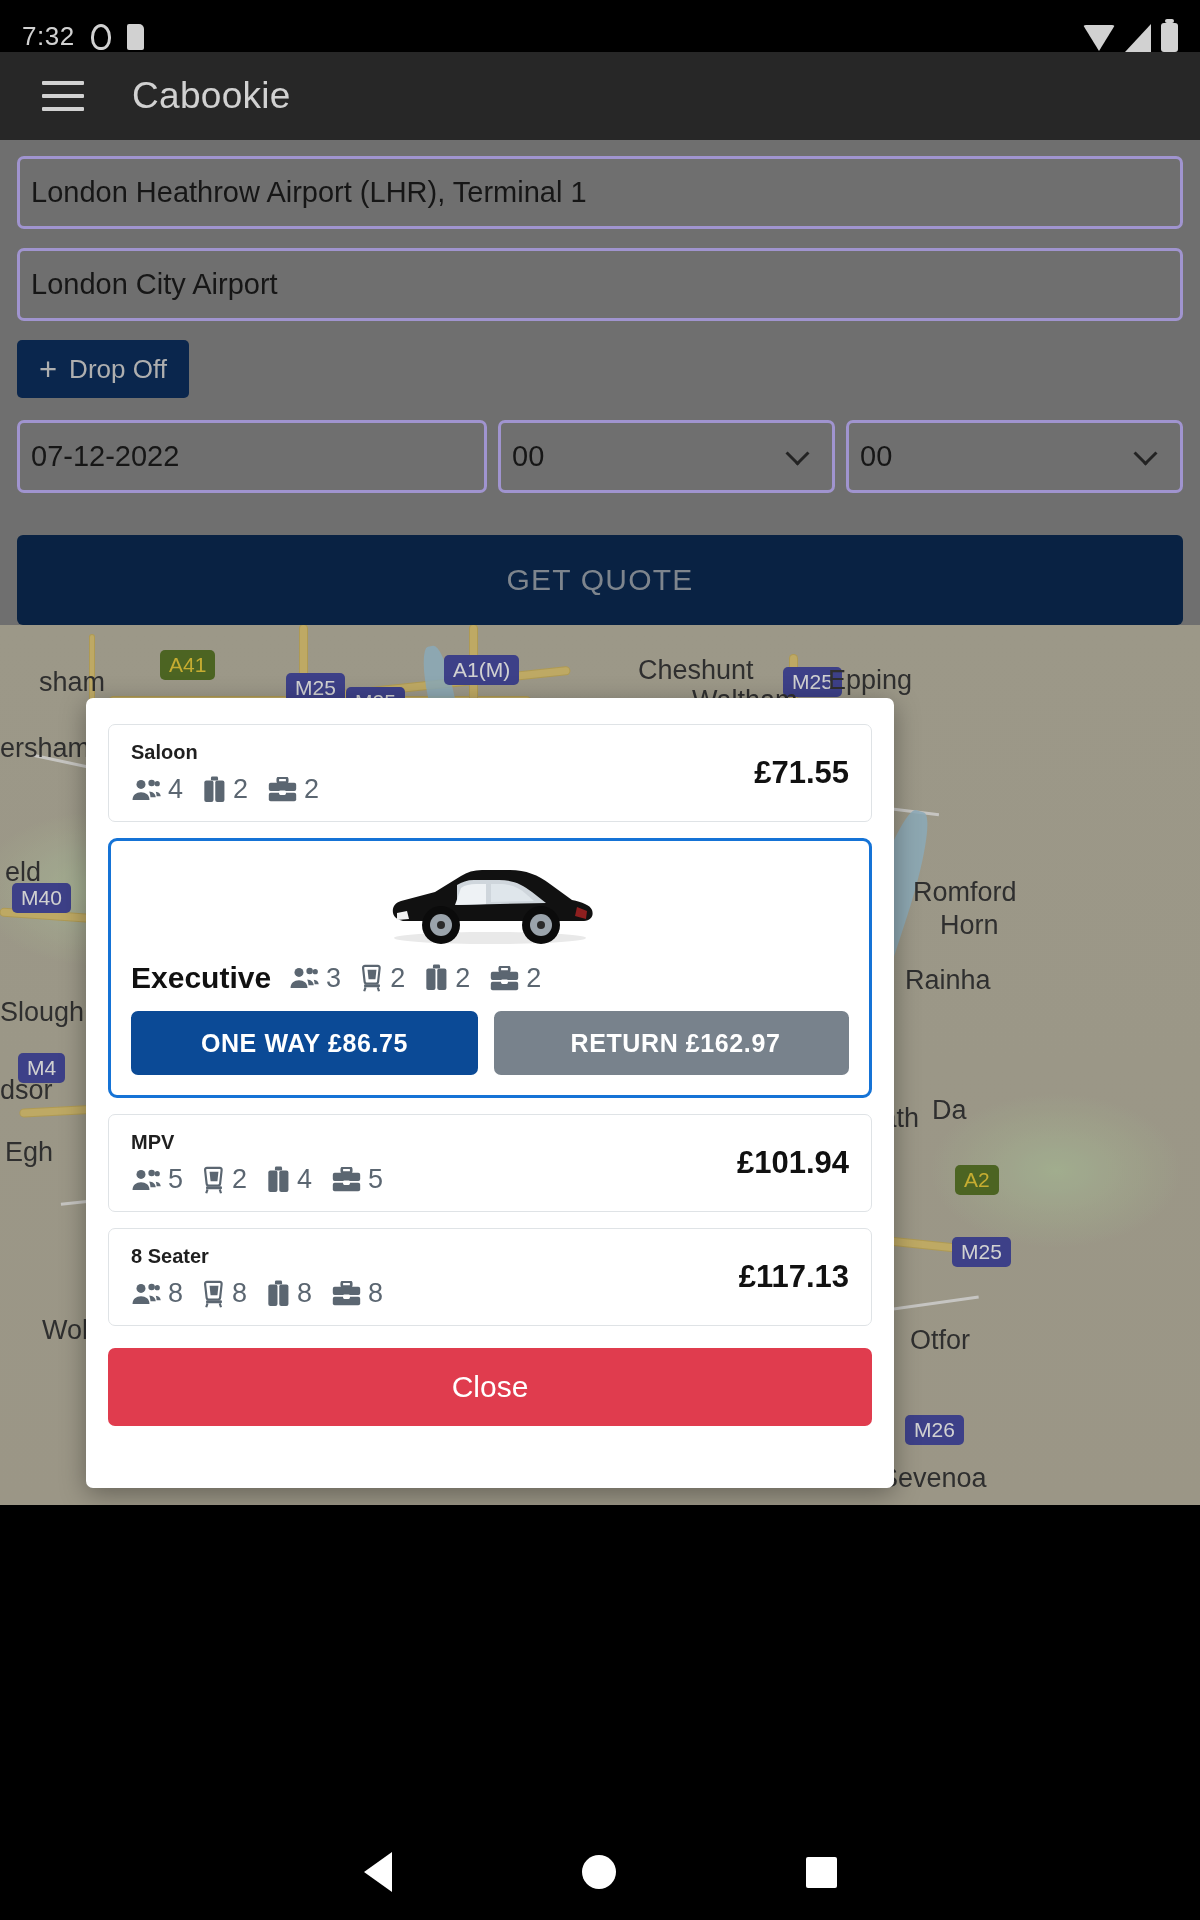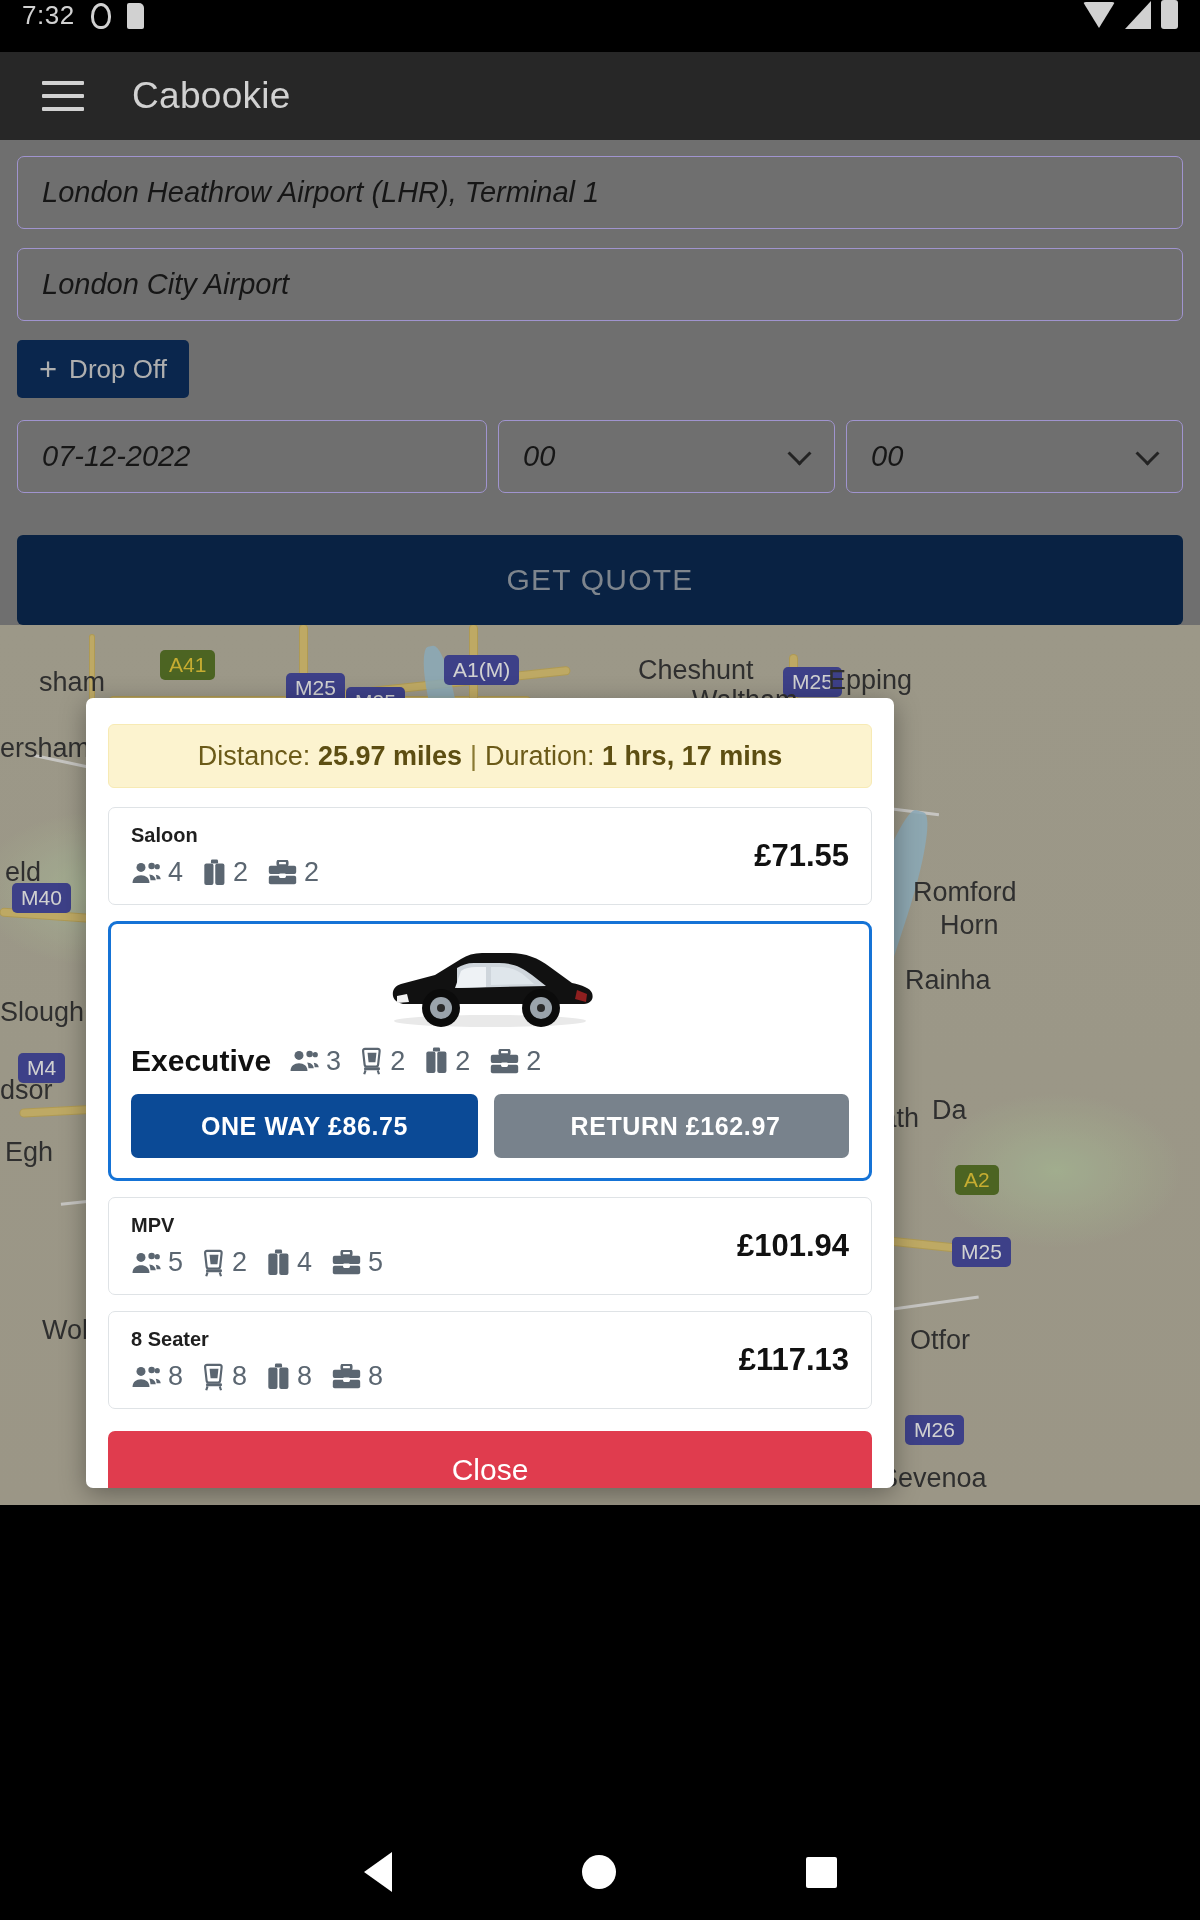--- a/index.html
+++ b/index.html
@@ -7,21 +7,21 @@
     width: 1200px; height: 1920px;
     font-family: "Liberation Sans", sans-serif;
     background: #000;
     overflow: hidden;
   }
   .phone { position: relative; width: 1200px; height: 1920px; overflow: hidden; }
 
   
   .statusbar {
     height: 52px; background: #000; color: #fff;
-    display: flex; align-items: flex-start; padding: 0 22px;
+    display: flex; align-items: flex-end; padding: 0 22px;
     font-size: 26px; letter-spacing: .5px;
   }
   .sb-left { display: flex; align-items: center; gap: 16px; }
   .sb-right { margin-left: auto; display: flex; align-items: center; gap: 10px; }
   .sb-icon { display: inline-block; }
   .wifi-tri {
     width: 0; height: 0;
     border-left: 16px solid transparent; border-right: 16px solid transparent;
     border-top: 26px solid #fff; border-radius: 3px;
   }
@@ -39,23 +39,23 @@
     height: 88px; background: #303030; display: flex; align-items: center;
     padding: 0 0 0 42px; gap: 48px;
   }
   .hamburger { width: 42px; display: flex; flex-direction: column; gap: 9px; cursor: pointer; }
   .hamburger i { display: block; height: 4px; background: #fff; border-radius: 1px; }
   .app-title { color: #fff; font-size: 37px; font-weight: 400; letter-spacing: .3px; }
 
   
   .form-area { background: #888888; padding: 16px 17px 0 17px; }
   .field {
-    background: transparent; border: 1px solid #c4b5fd; border-radius: 7px;
-    height: 73px; display: flex; align-items: center; padding: 0 24px;
-    font-size: 29px; color: #1c1c1c; margin-bottom: 19px; font-style: italic;
+    background: transparent; border: 3px solid #c4b5fd; border-radius: 7px;
+    height: 73px; display: flex; align-items: center; padding: 0 11px;
+    font-size: 29px; color: #1c1c1c; margin-bottom: 19px;
   }
   .dropoff-btn {
     display: inline-flex; align-items: center; gap: 12px;
     background: #0d2f5e; color: #d6d6d6; border: none; border-radius: 5px;
     height: 58px; padding: 0 22px; font-size: 26px; cursor: pointer;
     font-family: inherit; margin-bottom: 22px;
   }
   .plus { font-size: 31px; line-height: 1; }
   .dt-row { display: flex; gap: 11px; margin-bottom: 23px; }
   .dt-date { flex: 0 0 470px; }
@@ -263,27 +263,20 @@
         <div class="mlabel" style="left: 42px; top: 690px;">Wokin</div>
         <div class="mlabel" style="left: 910px; top: 700px;">Otfor</div>
         <div class="mlabel" style="left: 880px; top: 838px;">Sevenoa</div>
       </div>
   </div>
 
   <div class="overlay"></div>
 
   <div class="modal">
 
-    <div class="info-banner">
-      <span>Distance:</span>&nbsp;
-      <b>25.97 miles</b>
-      <span class="sep">|</span>
-      <span>Duration:</span>&nbsp;
-      <b>1 hrs, 17 mins</b>
-    </div>
 
     <div id="vehicle-list">
         <div class="veh-card">
           <div class="veh-left">
             <div class="veh-name">Saloon</div>
             <div class="specs">
               <span>
                 <svg class="ic" width="30" height="26" viewBox="0 0 24 20" fill="#5b6671">
                   <circle cx="8" cy="5.5" r="3.6"></circle>
                   <circle cx="16.5" cy="4.4" r="2.6"></circle>

